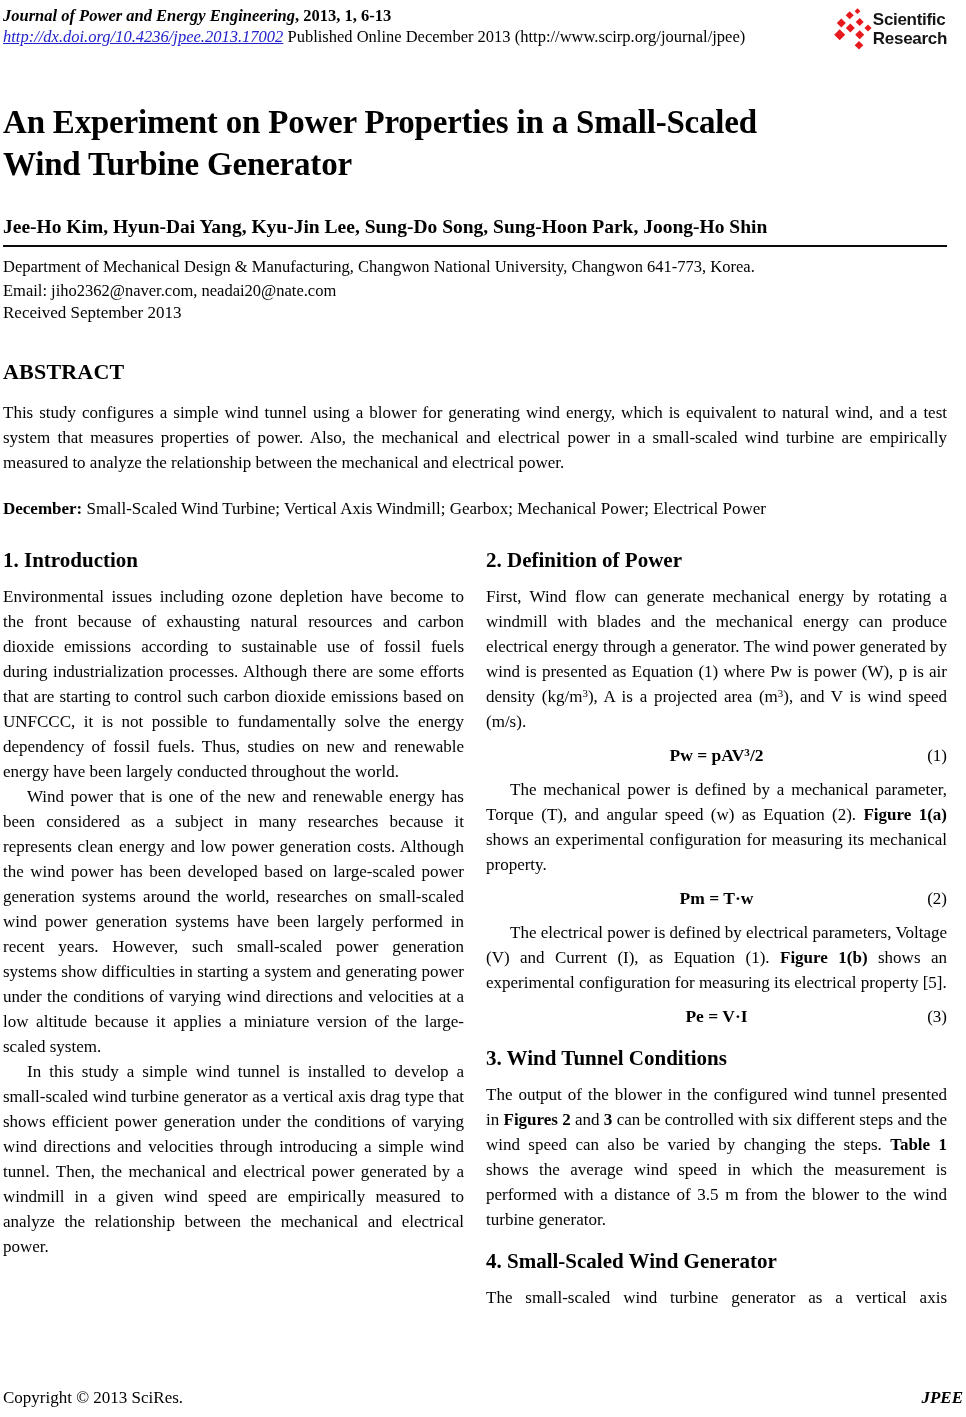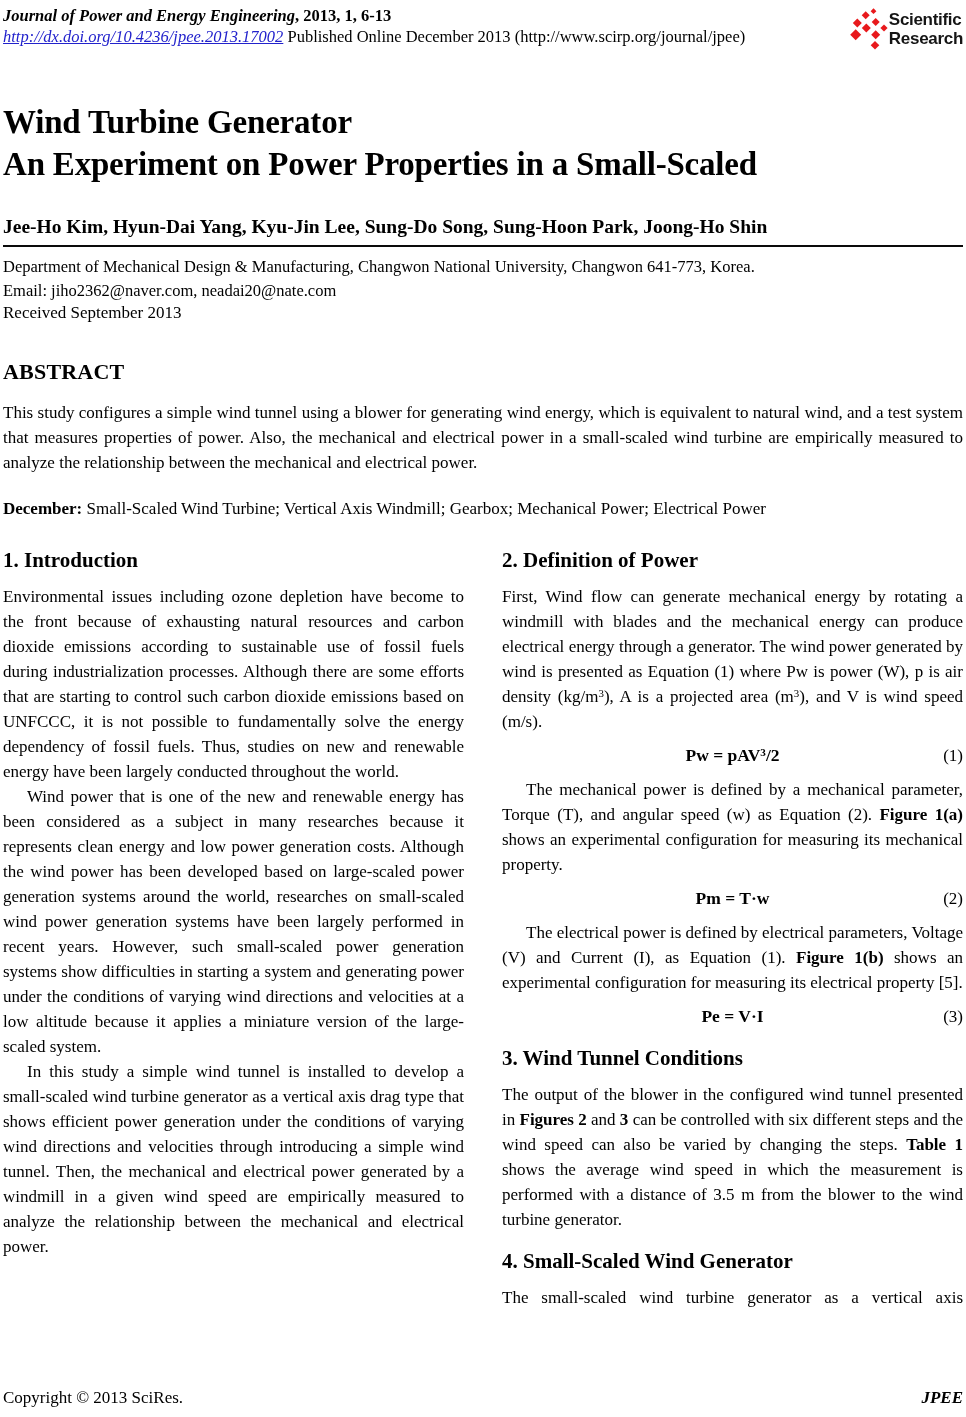--- a/index.html
+++ b/index.html
@@ -1,20 +1,20 @@
 <!DOCTYPE html>
 <html style="--logo-red: #E8191C; --link-blue: #2222CC;"><head>
 <meta charset="utf-8">
 <style>
   html,body { margin:0; padding:0; background:#ffffff; }
   .page {
     position:relative;
     width:966px; height:1417px;
     box-sizing:border-box;
-    padding:6px 3px 0 3px;
+    padding:6px 19px 0 3px;
     font-family:"Liberation Serif", serif;
     color:#000;
     overflow:hidden;
     background:#ffffff;
   }
   
   .header-row { display:flex; justify-content:space-between; align-items:flex-start; }
   .header-left { font-size:16.5px; line-height:1.25; }
   .journal-title { font-weight:bold; font-style:italic; }
   .journal-meta  { font-weight:bold; }
@@ -85,22 +85,22 @@
         <polygon points="26,33 30.3,37.3 26,41.6 21.7,37.3"></polygon>
       </svg>
       <div class="logo-text">
         <div>Scientific</div>
         <div>Research</div>
       </div>
     </div>
   </div>
 
   <h1 class="article-title">
+    <span>An Experiment on Power Properties in a Small-Scaled</span>
     <span>Wind Turbine Generator</span>
-    <span>An Experiment on Power Properties in a Small-Scaled</span>
   </h1>
   <div class="authors">Jee-Ho Kim, Hyun-Dai Yang, Kyu-Jin Lee, Sung-Do Song, Sung-Hoon Park, Joong-Ho Shin</div>
   <hr class="author-rule">
   <div class="affil-block">
     <div>Department of Mechanical Design &amp; Manufacturing, Changwon National University, Changwon 641-773, Korea.</div>
     <div>Email: jiho2362@naver.com, neadai20@nate.com</div>
   </div>
   <div class="received">Received September 2013</div>
 
   <div class="abstract-heading">ABSTRACT</div>

